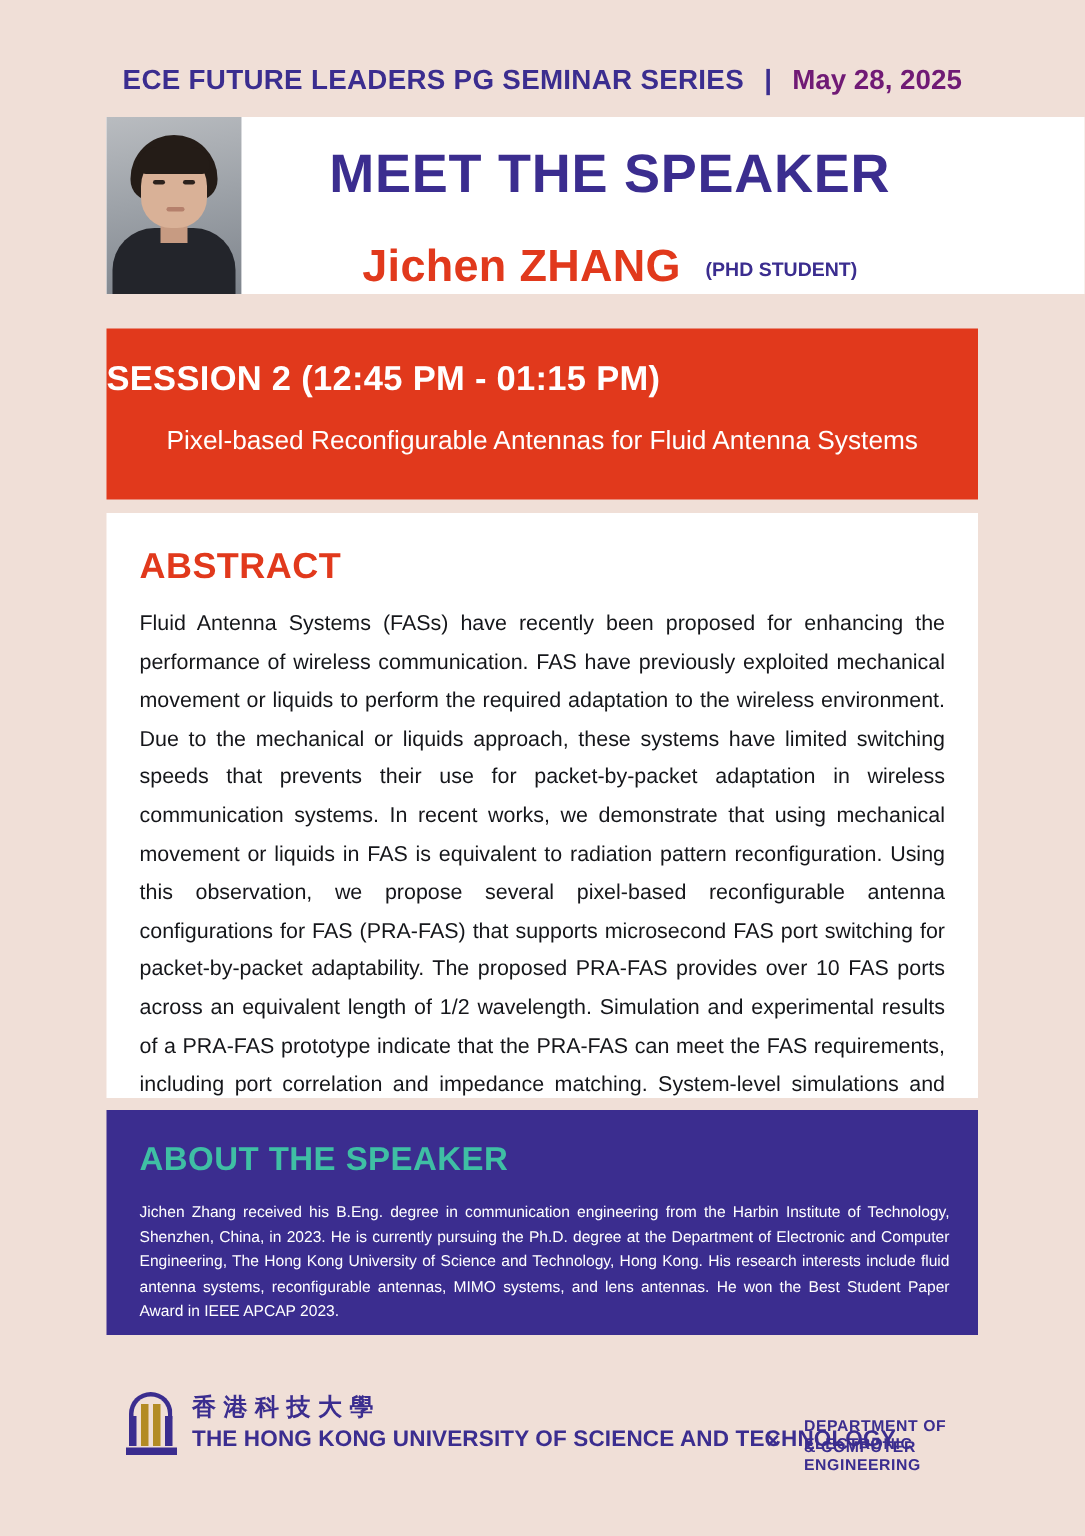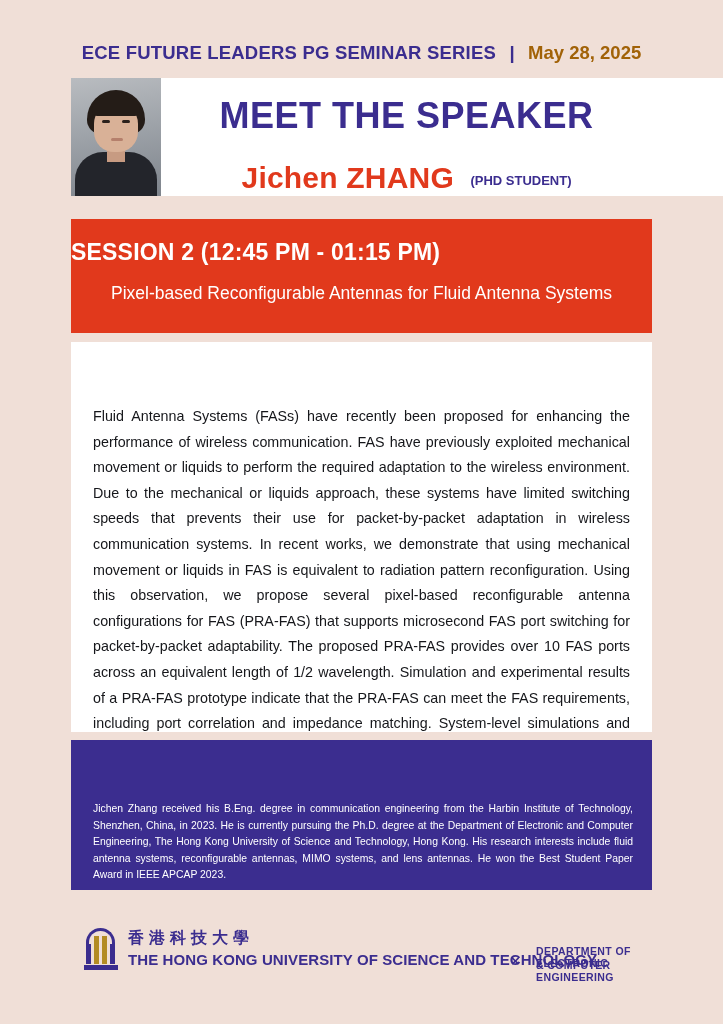--- a/index.html
+++ b/index.html
@@ -32,21 +32,21 @@
   }
   .header-sep {
     font-size: 18.5px;
     font-weight: bold;
     color: #3b2d8f;
     padding: 0 9px;
   }
   .header-date {
     font-size: 18.5px;
     font-weight: bold;
-    color: #a16207;
+    color: #701a75;
   }
 
   
   .speaker-band {
     position: absolute;
     left: 71px;
     top: 78px;
     width: 655px;
     height: 118px;
     background: #ffffff;
@@ -384,24 +384,26 @@
     </div>
   </div>
 </div>
 
 <div class="session-band">
   <div class="session-title">SESSION 2 (12:45 PM - 01:15 PM)</div>
   <div class="session-subtitle">Pixel-based Reconfigurable Antennas for Fluid Antenna Systems</div>
 </div>
 
 <div class="abstract-band">
+  <div class="abstract-heading">ABSTRACT</div>
   <div class="abstract-body">Fluid Antenna Systems (FASs) have recently been proposed for enhancing the performance of wireless communication. FAS have previously exploited mechanical movement or liquids to perform the required adaptation to the wireless environment. Due to the mechanical or liquids approach, these systems have limited switching speeds that prevents their use for packet-by-packet adaptation in wireless communication systems. In recent works, we demonstrate that using mechanical movement or liquids in FAS is equivalent to radiation pattern reconfiguration. Using this observation, we propose several pixel-based reconfigurable antenna configurations for FAS (PRA-FAS) that supports microsecond FAS port switching for packet-by-packet adaptability. The proposed PRA-FAS provides over 10 FAS ports across an equivalent length of 1/2 wavelength. Simulation and experimental results of a PRA-FAS prototype indicate that the PRA-FAS can meet the FAS requirements, including port correlation and impedance matching. System-level simulations and experiments, using a MIMO testbed, demonstrate that the correlation of PRA-FAS ports aligns well with those that use mechanical movement or liquids.</div>
 </div>
 
 <div class="about-band">
+  <div class="about-heading">ABOUT THE SPEAKER</div>
   <div class="about-body">Jichen Zhang received his B.Eng. degree in communication engineering from the Harbin Institute of Technology, Shenzhen, China, in 2023. He is currently pursuing the Ph.D. degree at the Department of Electronic and Computer Engineering, The Hong Kong University of Science and Technology, Hong Kong. His research interests include fluid antenna systems, reconfigurable antennas, MIMO systems, and lens antennas. He won the Best Student Paper Award in IEEE APCAP 2023.</div>
 </div>
 
 <div class="footer">
   <div class="footer-inner">
     <div class="ust-logo">
       <div class="arc"></div>
       <div class="col c1"></div>
       <div class="col c2"></div>
       <div class="col c3"></div>

